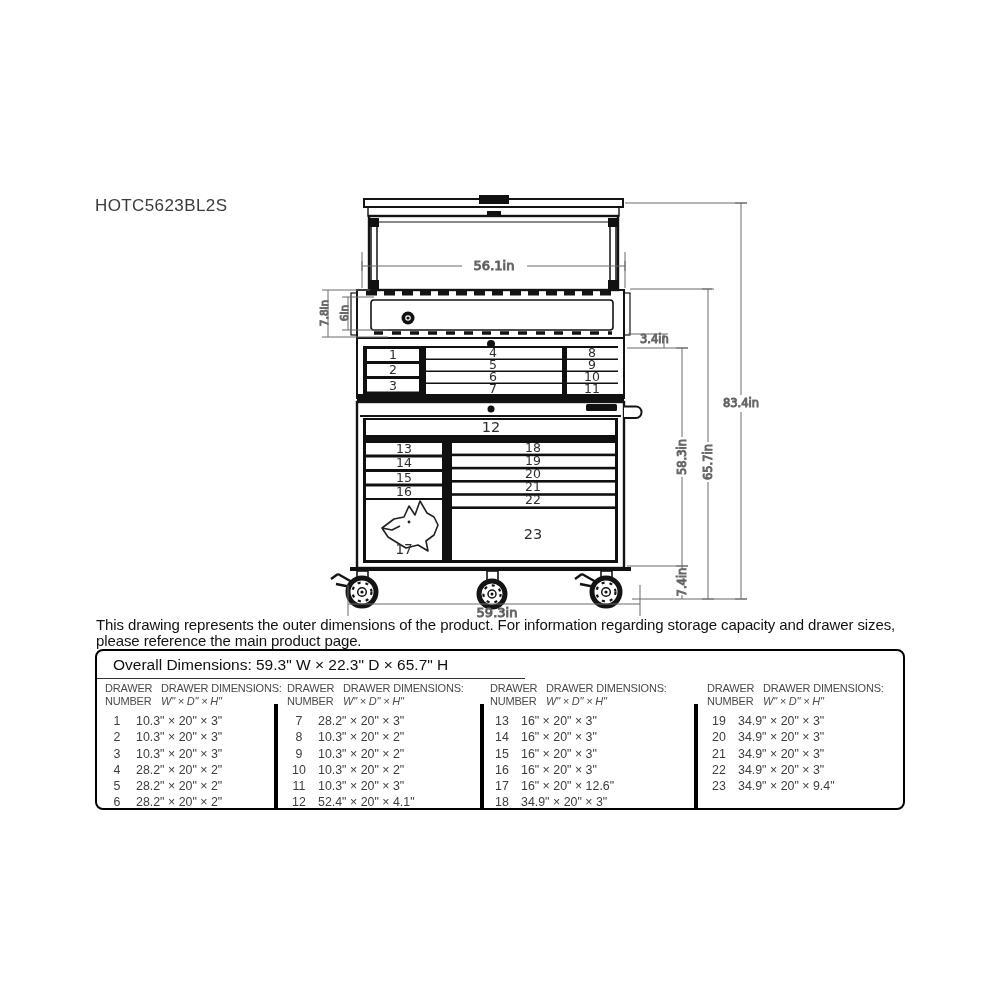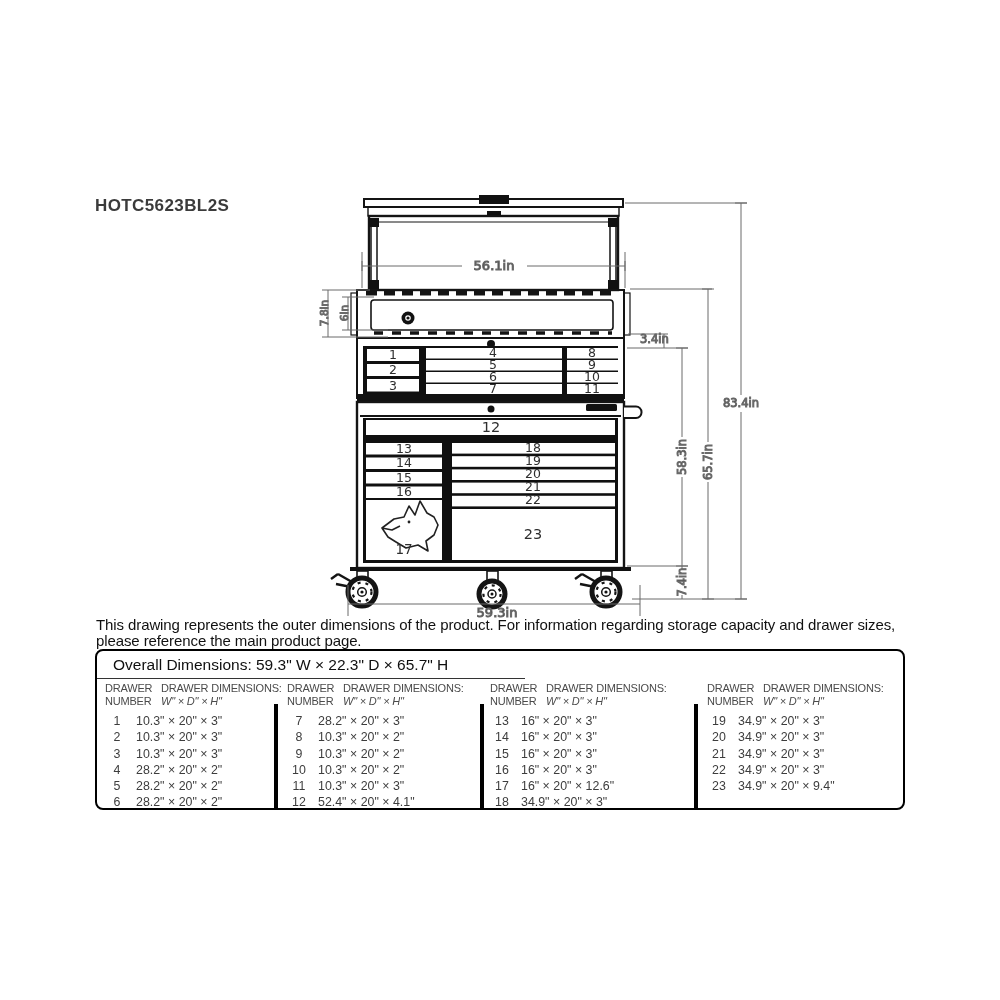--- a/index.html
+++ b/index.html
@@ -1,17 +1,17 @@
 <!DOCTYPE html>
 <html><head>
 <meta charset="utf-8">
 <style>
   html,body{margin:0;padding:0;background:#fff;}
   body{width:1000px;height:1000px;position:relative;font-family:"Liberation Sans",sans-serif;color:#222;overflow:hidden;}
-  .model-label{position:absolute;left:95px;top:196px;font-size:17px;letter-spacing:.4px;color:#3b3b3b;font-weight:bold;}
+  .model-label{position:absolute;left:95px;top:196px;font-size:17px;letter-spacing:.4px;color:#3b3b3b;}
   svg.drawing{position:absolute;left:0;top:0;}
   svg text{font-family:"DejaVu Sans",sans-serif;fill:#2e2e2e;}
   .note{position:absolute;left:96px;top:617px;width:814px;font-size:15px;line-height:1.06;color:#111;letter-spacing:-.1px;}
   .dims-table{position:absolute;left:95px;top:649px;width:810px;height:161px;border:2px solid #000;border-radius:8px;box-sizing:border-box;}
   .tbl-title{position:absolute;left:16px;top:5px;font-size:15.5px;color:#0f0f0f;white-space:nowrap;}
   .title-rule{position:absolute;left:0;top:27px;width:428px;height:0;border-bottom:1.5px solid #333;}
   .tgroup{position:absolute;top:31px;}
   .g1{left:8px;width:172px;}.g2{left:190px;width:172px;}.g3{left:393px;width:180px;}.g4{left:610px;width:190px;}
   .ghead{display:grid;grid-template-columns:56px auto;font-size:11px;line-height:1.22;color:#4a4a4a;letter-spacing:-.2px;white-space:nowrap;}
   .ghead i{font-style:italic;}

